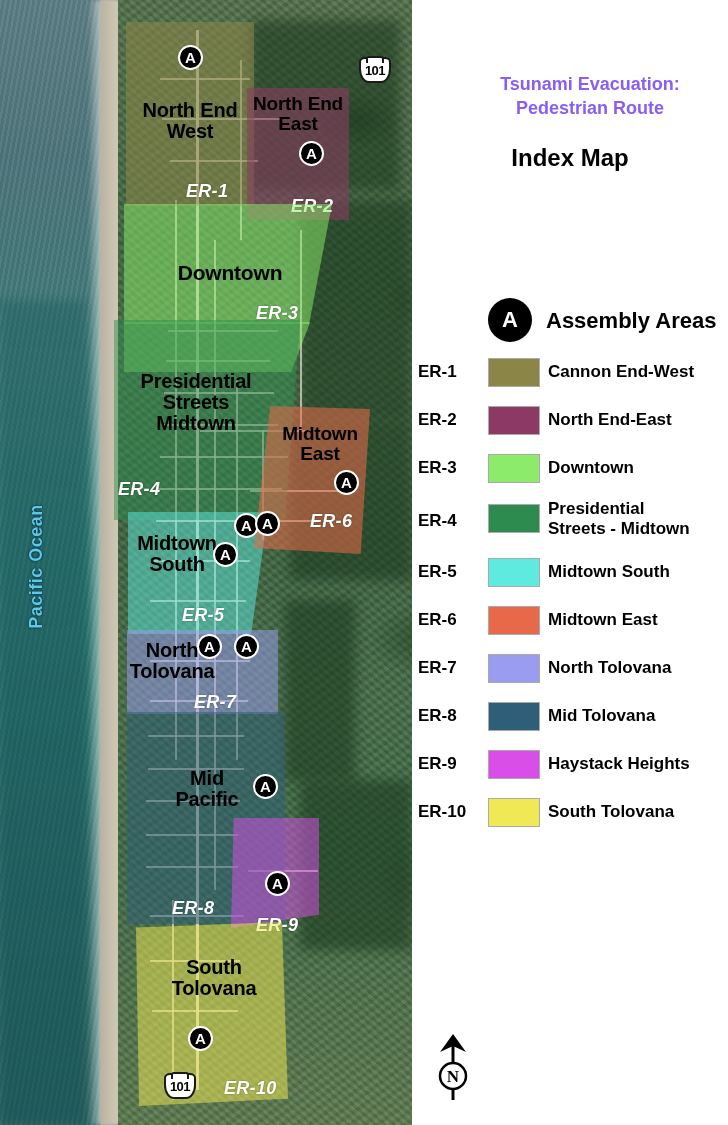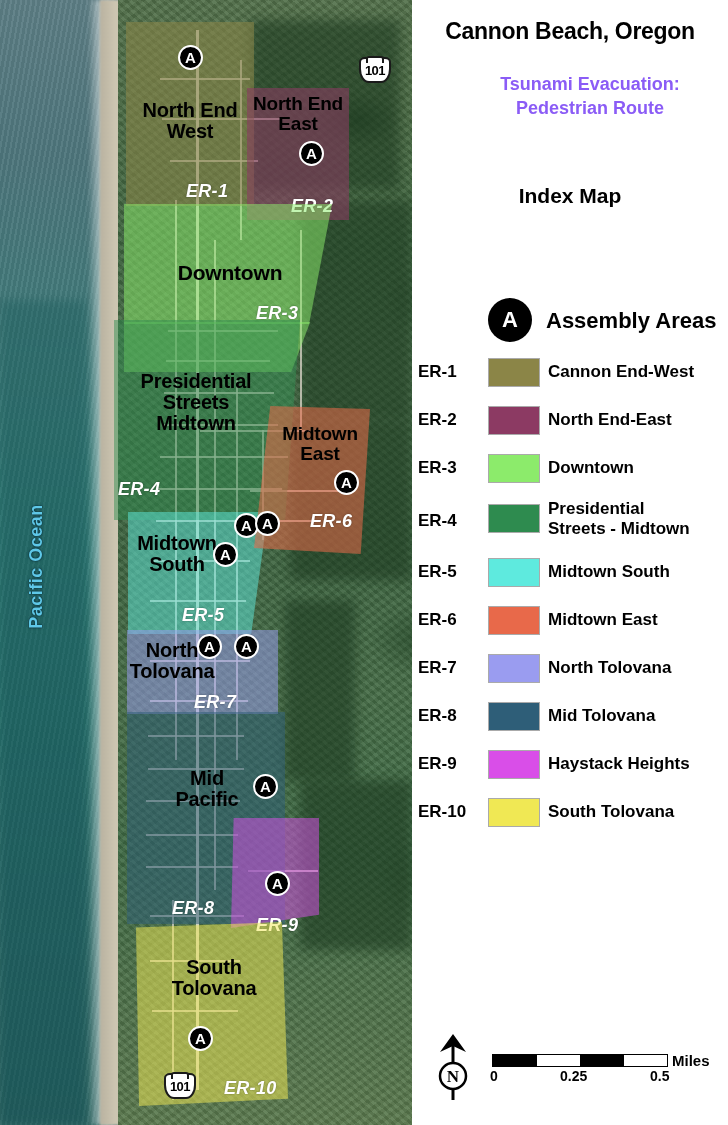--- a/index.html
+++ b/index.html
@@ -143,21 +143,21 @@
     text-align:center; font-size:23px; font-weight:bold; color:#000;
     letter-spacing:-0.3px;
   }
   .title-sub {
     position:absolute; left:0; top:72px; width:356px;
     text-align:center; font-size:18px; font-weight:bold; color:#8b5cf6;
     line-height:1.35; white-space:pre-line;
   }
   .title-index {
     position:absolute; left:0; top:144px; width:316px;
-    text-align:center; font-size:21px; font-weight:bold; color:#000;margin-top:40px;
+    text-align:center; font-size:24px; font-weight:bold; color:#000;
   }
 
   
   #legend { position:absolute; left:0; top:296px; width:316px; }
   .legend-assembly {
     position:relative; height:54px;
   }
   .legend-assembly .circ {
     position:absolute; left:76px; top:2px;
     width:44px; height:44px; border-radius:50%;
@@ -331,21 +331,20 @@
     <div class="marker" style="left:188px;top:1026px;">A</div>
 
     <div class="shield" style="left:359px;top:57px;">101</div>
     <div class="shield" style="left:164px;top:1073px;">101</div>
 
     <div id="pacific-ocean">Pacific Ocean</div>
   </div>
 
   <div id="side-panel">
 
-    <div class="title-main">Cannon Beach, Oregon</div>
     <div class="title-sub">Tsunami Evacuation:
 Pedestrian Route</div>
     <div class="title-index">Index Map</div>
 
     <div id="legend">
 
       <div class="legend-assembly">
         <div class="circ">A</div>
         <div class="lbl">Assembly Areas</div>
       </div>
@@ -416,28 +415,14 @@
 
   <div id="north-arrow">
     <svg width="36" height="72" viewBox="0 0 36 72">
       <line x1="18" y1="6" x2="18" y2="68" stroke="#000" stroke-width="3"></line>
       <polygon points="18,2 5,20 18,14 31,20" fill="#000"></polygon>
       <circle cx="18" cy="44" r="13" fill="#fff" stroke="#000" stroke-width="2.5"></circle>
       <text x="18" y="50" font-family="Liberation Serif, serif" font-size="17" font-weight="bold" text-anchor="middle" fill="#000">N</text>
     </svg>
   </div>
 
-  <div id="scale-bar">
-    <div class="scale-track">
-      <div class="scale-seg dark"></div>
-      <div class="scale-seg light"></div>
-      <div class="scale-seg dark"></div>
-      <div class="scale-seg light"></div>
-    </div>
-    <div class="scale-units">Miles</div>
-    <div class="scale-ticks">
-      <span style="left:-2px;">0</span>
-      <span style="left:68px;">0.25</span>
-      <span style="left:158px;">0.5</span>
-    </div>
-  </div>
 
 </div>
 
 </body></html>

